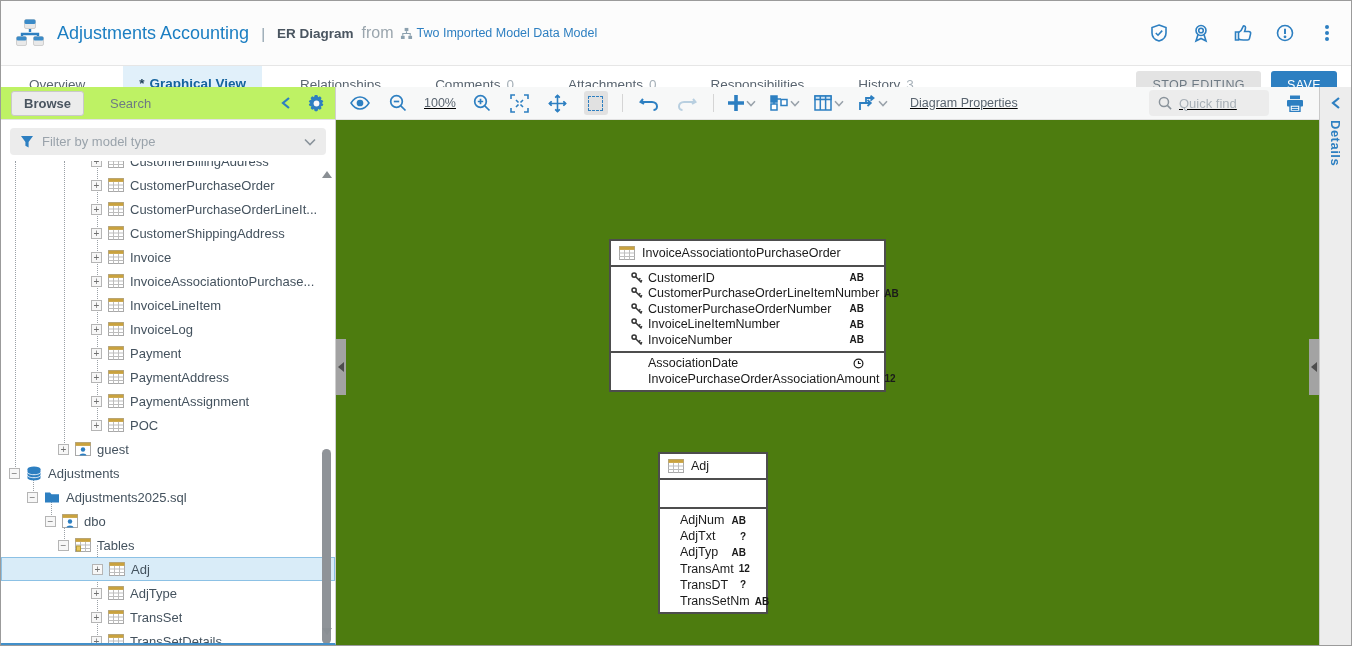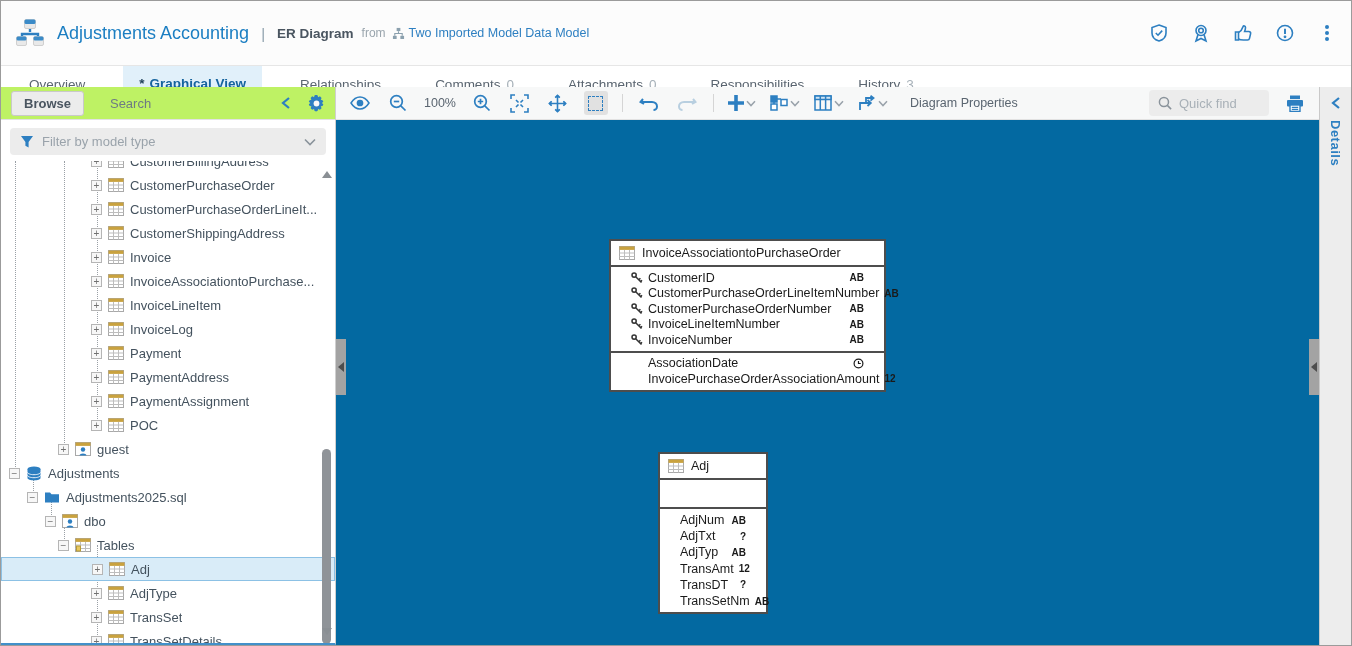--- a/index.html
+++ b/index.html
@@ -7,21 +7,21 @@
   .window { position:relative; width:1352px; height:646px; background:#fff;
             border:1px solid #9b9b9b; overflow:hidden; font-family:"Liberation Sans", sans-serif; }
 
   
   .app-header { height:65px; display:flex; align-items:center; padding:0 14px;
                 background:#fcfcfc; border-bottom:1px solid #e6e6e6; }
   .logo { width:30px; height:30px; margin-right:12px; flex:0 0 auto; }
   .app-title { font-size:18px; color:#1b7ec2; margin-right:12px; }
   .title-sep { color:#8ea0ad; font-size:15px; margin-right:12px; }
   .diagram-name { font-size:13.5px; color:#4a5560; font-weight:bold; margin-right:8px; }
-  .from-label { font-size:12px; color:#9aa5ad; margin-right:6px; }
+  .from-label { font-size:16px; color:#9aa5ad; margin-right:6px; }
   .model-link { font-size:12.5px; color:#2d7fc1; display:flex; align-items:center; gap:4px; }
   .header-right { margin-left:auto; display:flex; align-items:center; gap:22px; }
   .hicon { width:20px; height:20px; display:inline-flex; align-items:center; justify-content:center; cursor:pointer; }
 
   
   .tabbar { height:37px; display:flex; align-items:stretch; background:#fff; padding-left:12px; }
   .tab { display:flex; align-items:center; padding:0 16px; margin-right:22px; font-size:13.5px;
          color:#5a6570; cursor:pointer; white-space:nowrap; }
   .tab .count { color:#a6b0b8; margin-left:6px; }
   .tab.active { background:#e1f0fa; border-bottom:3px solid #2d9fd8; color:#15639e; font-weight:bold; }
@@ -65,21 +65,21 @@
 
   .tree-scrollbar { position:absolute; top:0; right:2px; width:12px; bottom:0; pointer-events:none; }
   .scroll-arrow { position:absolute; left:1px; width:0; height:0; border-left:5px solid transparent;
                   border-right:5px solid transparent; pointer-events:auto; cursor:pointer; }
   .scroll-arrow.up { top:10px; border-bottom:7px solid #8a8f94; }
   .scroll-arrow.down { bottom:8px; border-top:7px solid #8a8f94; }
   .scroll-thumb { position:absolute; left:1px; width:9px; top:288px; height:195px;
                   background:#8f9398; border-radius:5px; pointer-events:auto; cursor:pointer; }
 
   
-  .canvas { flex:1 1 auto; position:relative; background:#0369a1; min-width:0; }
+  .canvas { flex:1 1 auto; position:relative; background:#4d7c0f; min-width:0;text-decoration:underline; }
   .toolbar { height:33px; background:#f7f8f8; border-bottom:1px solid #e2e2e2; display:flex;
              align-items:center; padding:0 12px; gap:14px; }
   .tbtn { display:inline-flex; align-items:center; justify-content:center; width:24px; height:24px;
           cursor:pointer; border-radius:3px; flex:0 0 auto; }
   .tbtn.active-tool { background:#e1e1e1; }
   .tb-sep { width:1px; height:18px; background:#d5d5d5; flex:0 0 auto; }
   .zoom-level { font-size:12.5px; color:#5a6570; }
   .tb-group { display:inline-flex; align-items:center; gap:2px; cursor:pointer; }
   .diagram-props { font-size:12.5px; color:#5a6570; margin-left:8px; cursor:pointer; white-space:nowrap; }
   .quickfind { margin-left:auto; height:26px; width:120px; background:#ececec; border-radius:4px;
@@ -205,20 +205,24 @@
       <span>Attachments</span>
       <span class="count">0</span>
     </span>
     <span class="tab">
       <span>Responsibilities</span>
     </span>
     <span class="tab">
       <span>History</span>
       <span class="count">3</span>
     </span>
+    <span class="tab-actions">
+      <button class="btn btn-secondary">STOP EDITING</button>
+      <button class="btn btn-primary">SAVE</button>
+    </span>
   </div>
 
   <div class="main">
 
     <div class="sidebar">
       <div class="sidebar-top">
         <span class="browse-btn">Browse</span>
         <span class="search-tab">Search</span>
         <span class="sidebar-top-icons">
           <span>

